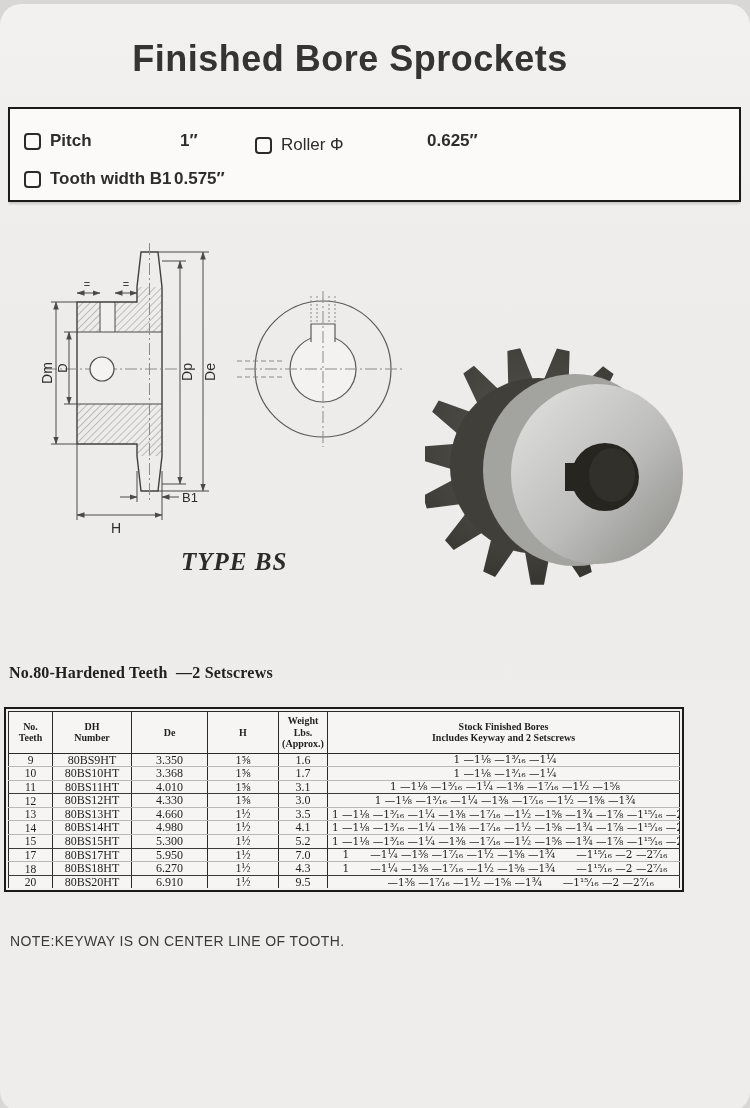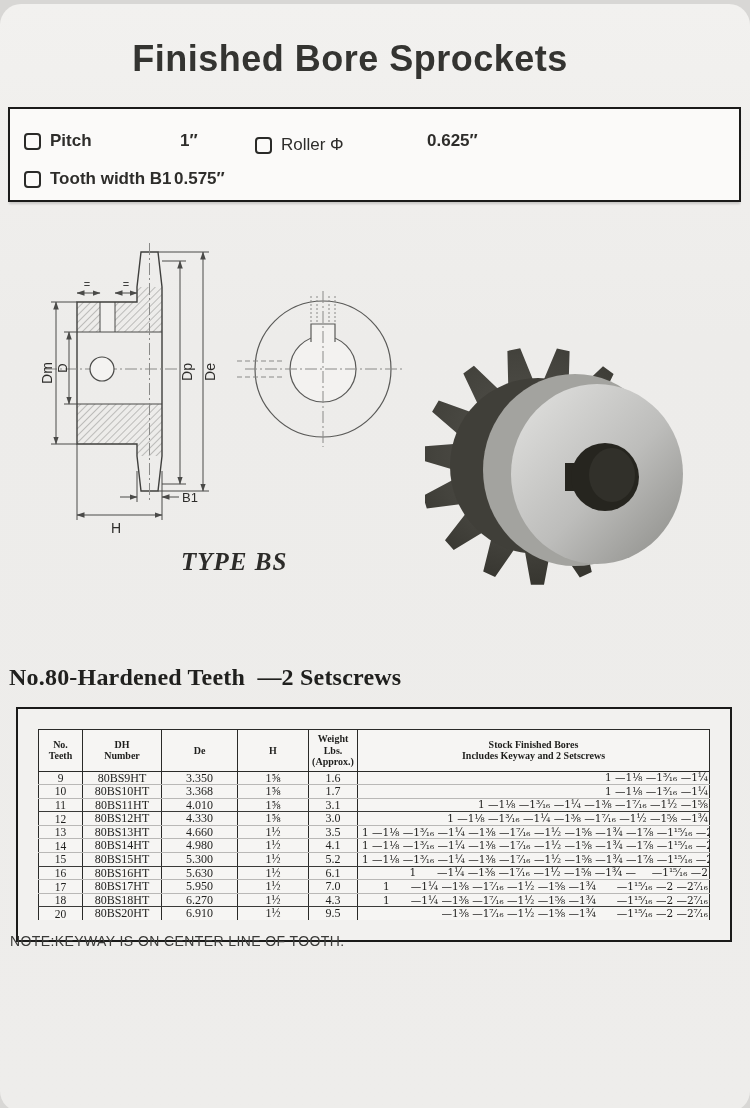--- a/index.html
+++ b/index.html
@@ -30,46 +30,46 @@
   
   svg text{font-family:"Liberation Sans", sans-serif;}
   .type-label{
     position:absolute;left:181px;top:544px;
     font-family:"Liberation Serif", serif;font-style:italic;font-weight:bold;
     font-size:25px;color:#2c2b29;letter-spacing:1px;
   }
   
   .table-title{
     position:absolute;left:9px;top:660px;
-    font-family:"Liberation Serif", serif;font-weight:bold;font-size:24px;
+    font-family:"Liberation Serif", serif;font-weight:bold;font-size:16px;
     color:#20201e;white-space:pre;letter-spacing:.2px;
   }
   
   .table-wrap{
-    position:absolute;left:16px;top:703px;width:672px;
-    border:2px solid #1a1a19;padding:20px;background:#f2f1ef;
+    position:absolute;left:4px;top:703px;width:672px;
+    border:2px solid #1a1a19;padding:2px;background:#f2f1ef;
   }
   table{border-collapse:collapse;width:100%;table-layout:fixed;background:#f6f5f3;}
   col.c0{width:44px}col.c1{width:79px}col.c2{width:76px}col.c3{width:71px}col.c4{width:49px}
   thead th{
     border:1px solid #2a2a28;border-top:1px solid #2a2a28;
     font-family:"Liberation Serif", serif;font-size:10px;font-weight:bold;
     line-height:1.15;padding:3px 1px;white-space:pre-line;color:#1e1e1c;
   }
   tbody td{
     border-left:1px solid #2a2a28;border-right:1px solid #2a2a28;
     border-bottom:1px solid #b9b8b6;
     font-family:"Liberation Serif", serif;font-size:12px;color:#1e1e1c;
     text-align:center;padding:0 1px;height:12.6px;line-height:1.05;
     overflow:hidden;
   }
   tbody tr.sep td{border-bottom:1.6px solid #3a3a38;}
   tbody tr:last-child td{border-bottom:none;}
   tbody td.c5{
-    text-align:right;font-size:11.5px;white-space:pre;padding-left:4px;
+    text-align:center;font-size:11.5px;white-space:pre;padding-left:4px;
     font-family:"DejaVu Serif", "Liberation Serif", serif;font-size:10.5px;
   }
   tbody td.c0{font-size:11.5px;}
   
   .note{
     position:absolute;left:10px;top:929px;font-size:14px;color:#3a3a38;
     letter-spacing:.4px;
   }
 </style>
 </head>
@@ -291,28 +291,20 @@
           </tr>
           <tr class="sep">
             <td class="c0">15</td>
             <td class="c1">80BS15HT</td>
             <td class="c2">5.300</td>
             <td class="c3">1½</td>
             <td class="c4">5.2</td>
             <td class="c5">1 —1⅛ —1³⁄₁₆ —1¼ —1⅜ —1⁷⁄₁₆ —1½ —1⅝ —1¾ —1⅞ —1¹⁵⁄₁₆ —2</td>
           </tr>
           <tr>
-            <td class="c0">16</td>
-            <td class="c1">80BS16HT</td>
-            <td class="c2">5.630</td>
-            <td class="c3">1½</td>
-            <td class="c4">6.1</td>
-            <td class="c5">1  —1¼ —1⅜ —1⁷⁄₁₆ —1½ —1⅝ —1¾ —  —1¹⁵⁄₁₆ —2</td>
-          </tr>
-          <tr>
             <td class="c0">17</td>
             <td class="c1">80BS17HT</td>
             <td class="c2">5.950</td>
             <td class="c3">1½</td>
             <td class="c4">7.0</td>
             <td class="c5">1  —1¼ —1⅜ —1⁷⁄₁₆ —1½ —1⅝ —1¾  —1¹⁵⁄₁₆ —2 —2⁷⁄₁₆</td>
           </tr>
           <tr class="sep">
             <td class="c0">18</td>
             <td class="c1">80BS18HT</td>

